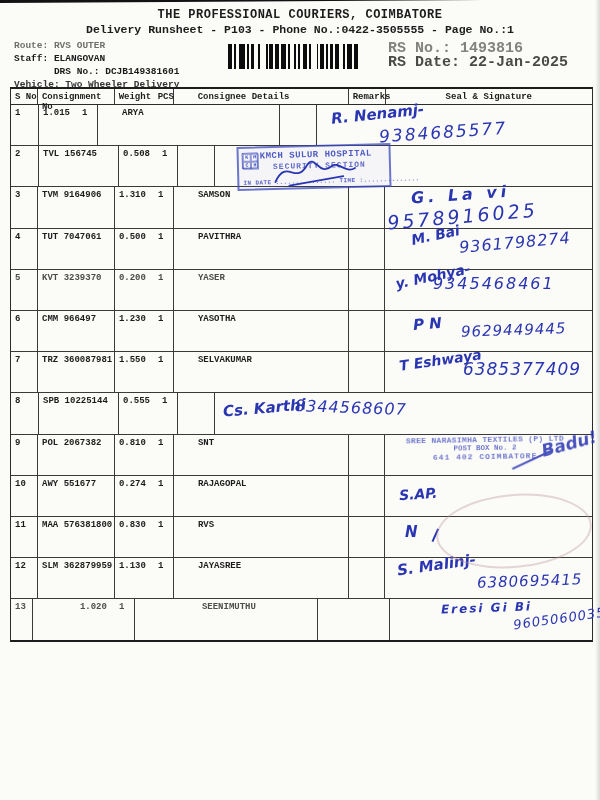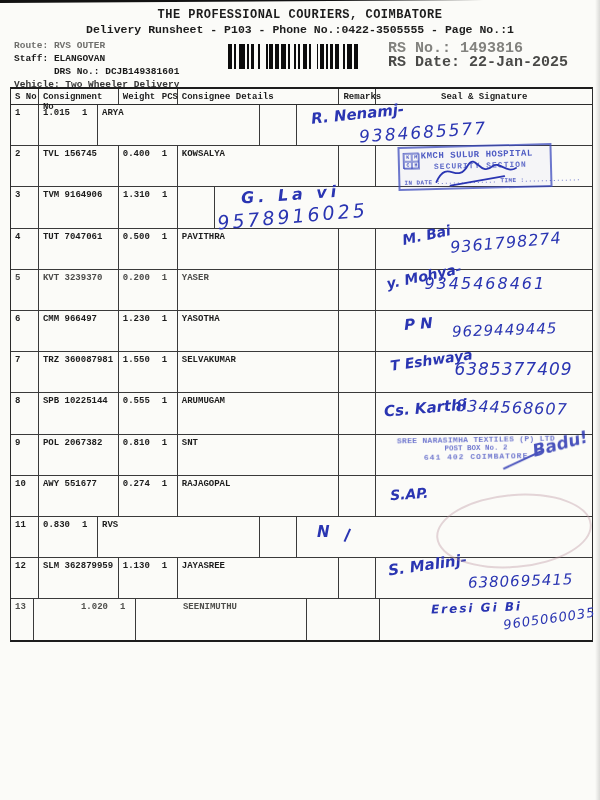--- a/index.html
+++ b/index.html
@@ -29,21 +29,21 @@
   .sheet-table { position:absolute; left:10px; top:87px; width:583px; border:1px solid #2b2b2b; border-top:2px solid #1d1d1d; border-bottom:2px solid #1d1d1d; background:transparent; }
   .thead { display:flex; height:16px; border-bottom:1px solid #2b2b2b; font-size:9px; font-weight:700; }
   .trow { display:flex; height:41.2px; border-bottom:1px solid #3a3a3a; position:relative; }
   .trow:last-child { border-bottom:none;gap:43px; }
   .cell { border-right:1px solid #3a3a3a; padding:3px 0 0 4px; font-size:9px; font-weight:700; overflow:visible; position:relative; }
   .c-sno { width:28px; }
   .c-consign { width:80px; }
   .c-wp { width:59px; display:flex; }
   .c-wp .w { width:36px; }
   .c-wp .p { width:18px; text-align:left; padding-left:3px; }
-  .c-consignee { width:162px; }
+  .c-consignee { width:162px;margin-left:20px; }
   .c-remarks { width:37px; }
   .c-seal { width:216px; border-right:none; }
   .thead .c-seal { text-align:center; padding-left:0; }
   .r13 .c-sno, .r13 .c-consign, .r13 .c-wp, .r13 .c-consignee { color:#4f4f4c; }
   .r5 .cell { color:#4a4a48; }
 
   
   .sig-name, .sig-phone { position:absolute; color:#2a35b2; font-family:"DejaVu Sans",sans-serif; font-style:italic; white-space:nowrap; pointer-events:none; }
   .sig-name { font-weight:600; }
   .sig-phone { font-weight:500; }
@@ -184,24 +184,23 @@
     <div class="cell c-seal sig-cell">
       <span class="sig-name">R. Nenamj-</span>
       <span class="sig-phone">9384685577</span>
     </div>
   </div>
 
   <div class="trow r2">
     <div class="cell c-sno"><span>2</span></div>
     <div class="cell c-consign"><span>TVL 156745</span></div>
     <div class="cell c-wp">
-      <span class="w">0.400</span>
-      <span class="p">1</span>
-    </div>
-    <div class="cell c-consignee"><span>KOWSALYA</span></div>
+      <span class="w">0.508</span>
+      <span class="p">1</span>
+    </div>
     <div class="cell c-remarks"><span></span></div>
     <div class="cell c-seal sig-cell">
       <span class="sig-name"></span>
       <span class="sig-phone"></span>
     <div class="stamp-kmch">
     <div class="logo">
       <span>K</span>
       <span>M</span>
       <span>C</span>
       <span>H</span>
@@ -216,20 +215,21 @@
           </div>
   </div>
 
   <div class="trow r3">
     <div class="cell c-sno"><span>3</span></div>
     <div class="cell c-consign"><span>TVM 9164906</span></div>
     <div class="cell c-wp">
       <span class="w">1.310</span>
       <span class="p">1</span>
     </div>
+    <div class="cell c-consignee"><span>SAMSON</span></div>
     <div class="cell c-remarks"><span></span></div>
     <div class="cell c-seal sig-cell">
       <span class="sig-name">G. La vi</span>
       <span class="sig-phone">9578916025</span>
     </div>
   </div>
 
   <div class="trow r4">
     <div class="cell c-sno"><span>4</span></div>
     <div class="cell c-consign"><span>TUT 7047061</span></div>
@@ -290,21 +290,20 @@
     </div>
   </div>
 
   <div class="trow r8">
     <div class="cell c-sno"><span>8</span></div>
     <div class="cell c-consign"><span>SPB 10225144</span></div>
     <div class="cell c-wp">
       <span class="w">0.555</span>
       <span class="p">1</span>
     </div>
-    <div class="cell c-consignee"><span>ARUMUGAM</span></div>
     <div class="cell c-remarks"><span></span></div>
     <div class="cell c-seal sig-cell">
       <span class="sig-name">Cs. Karthi</span>
       <span class="sig-phone">8344568607</span>
     </div>
   </div>
 
   <div class="trow r9">
     <div class="cell c-sno"><span>9</span></div>
     <div class="cell c-consign"><span>POL 2067382</span></div>
@@ -336,20 +335,21 @@
     <div class="cell c-consignee"><span>RAJAGOPAL</span></div>
     <div class="cell c-remarks"><span></span></div>
     <div class="cell c-seal sig-cell">
       <span class="sig-name">S.AP.</span>
       <span class="sig-phone"></span>
     </div>
   </div>
 
   <div class="trow r11">
     <div class="cell c-sno"><span>11</span></div>
+    <div class="cell c-consign"><span>MAA 576381800</span></div>
     <div class="cell c-wp">
       <span class="w">0.830</span>
       <span class="p">1</span>
     </div>
     <div class="cell c-consignee"><span>RVS</span></div>
     <div class="cell c-remarks"><span></span></div>
     <div class="cell c-seal sig-cell">
       <span class="sig-name">N</span>
       <span class="sig-phone"></span>
     </div>

